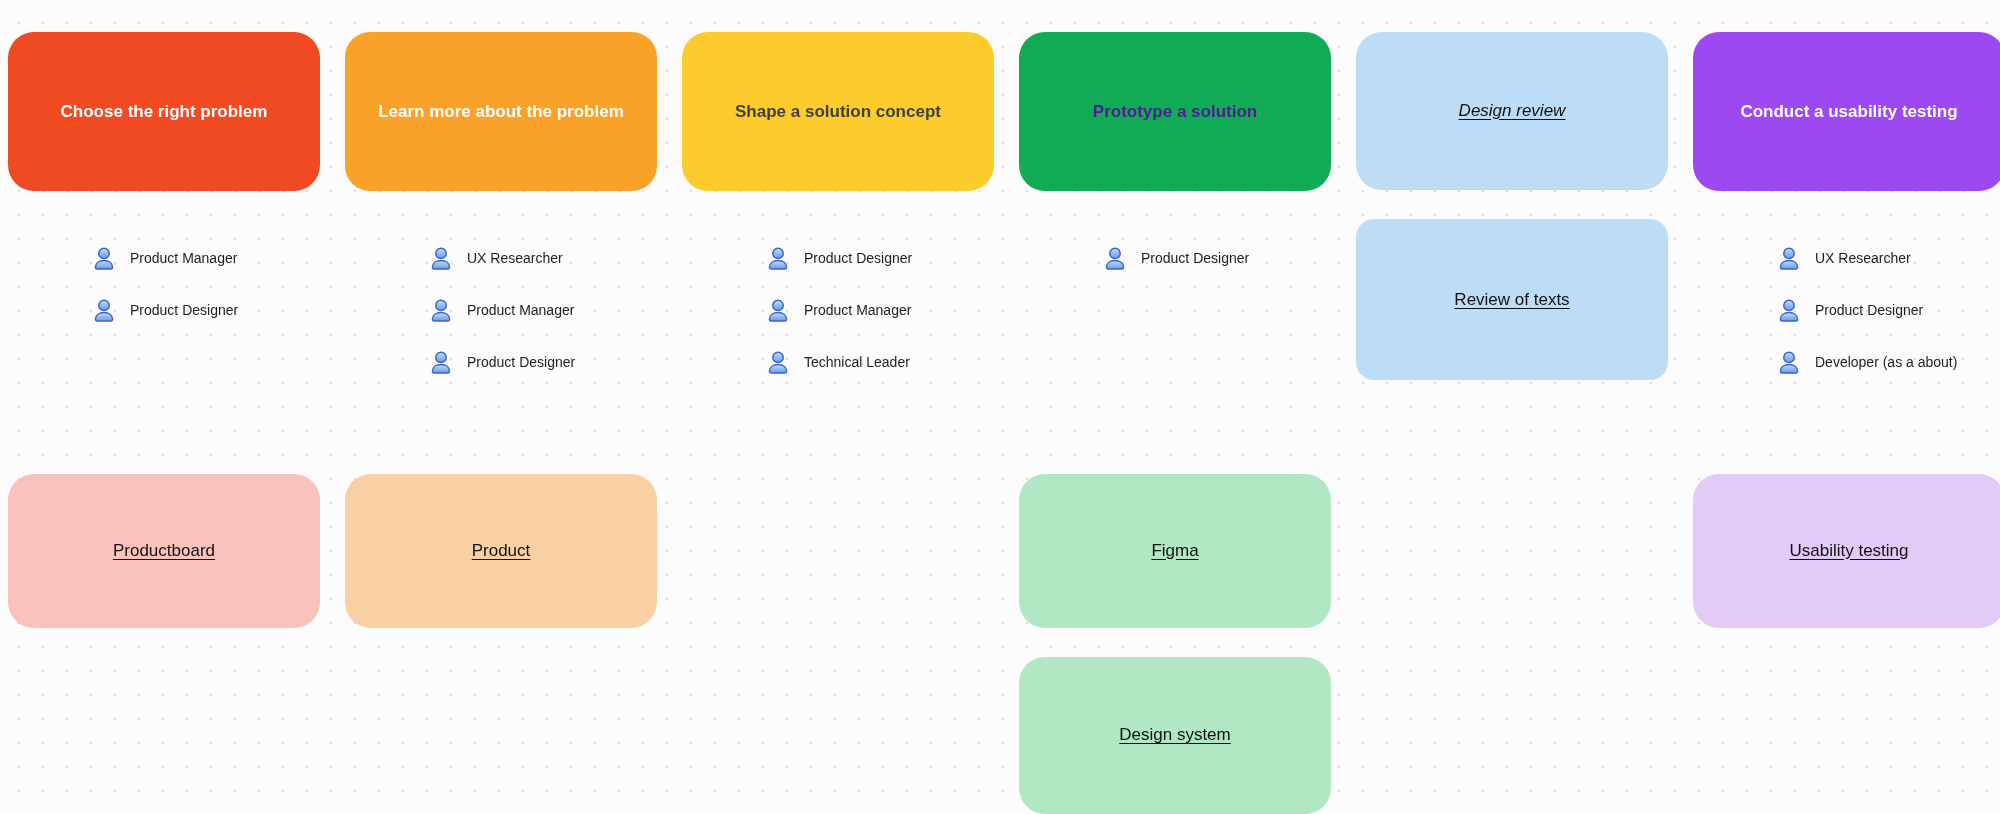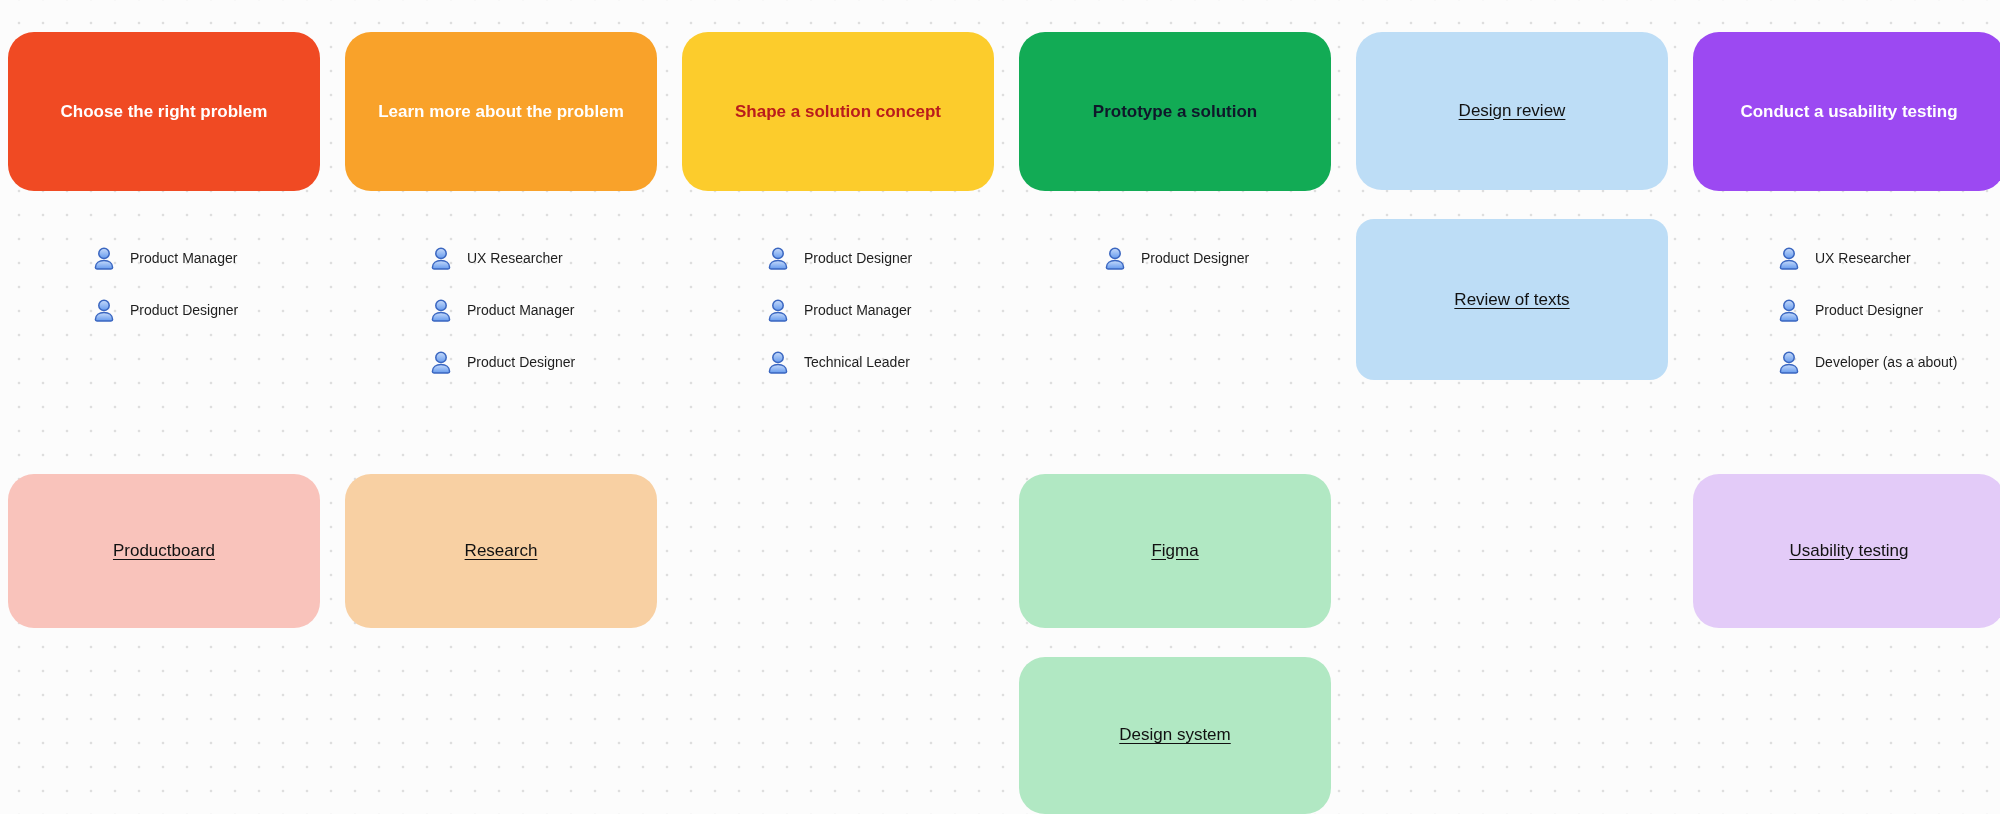--- a/index.html
+++ b/index.html
@@ -117,21 +117,21 @@
     </div>
     <div class="slot">
       <div class="bottom-card" style="background-color: rgb(249, 195, 187);">
         <span class="tool-link">Productboard</span>
       </div>
     </div>
     <div class="slot row2"></div>
   </div>
 
   <div class="col">
-    <div class="top-card" style="background-color: rgb(249, 162, 42); color: rgb(255, 255, 255);">
+    <div class="top-card" style="background-color: rgb(249, 162, 42); color: rgb(255, 255, 255); border-radius: 25px;">
       <span class="top-title">Learn more about the problem</span>
     </div>
     <div class="roles">
       <div class="role">
         <span class="person">
           <svg width="28" height="28" viewBox="0 0 28 28">
               <path d="M5.4 23.6c0-4.6 3.9-7 8.6-7s8.6 2.4 8.6 7c0 .9-.7 1.4-1.6 1.4H7c-.9 0-1.6-.5-1.6-1.4z" fill="url(#personGrad)" stroke="#3A66C0" stroke-width="1.5"></path>
               <circle cx="14" cy="9.4" r="5.2" fill="url(#personGrad)" stroke="#3A66C0" stroke-width="1.5"></circle>
             </svg>
         </span>
@@ -151,28 +151,28 @@
           <svg width="28" height="28" viewBox="0 0 28 28">
               <path d="M5.4 23.6c0-4.6 3.9-7 8.6-7s8.6 2.4 8.6 7c0 .9-.7 1.4-1.6 1.4H7c-.9 0-1.6-.5-1.6-1.4z" fill="url(#personGrad)" stroke="#3A66C0" stroke-width="1.5"></path>
               <circle cx="14" cy="9.4" r="5.2" fill="url(#personGrad)" stroke="#3A66C0" stroke-width="1.5"></circle>
             </svg>
         </span>
         <span class="role-label">Product Designer</span>
       </div>
     </div>
     <div class="slot">
       <div class="bottom-card" style="background-color: rgb(248, 208, 163);">
-        <span class="tool-link">Research</span>
-      </div>
-    </div>
-    <div class="slot row2"></div>
-  </div>
-
-  <div class="col">
-    <div class="top-card" style="background-color: rgb(252, 204, 44); color: #b91c1c;">
+        <span class="tool-link">Product</span>
+      </div>
+    </div>
+    <div class="slot row2"></div>
+  </div>
+
+  <div class="col">
+    <div class="top-card" style="background-color: rgb(252, 204, 44); color: #404040;">
       <span class="top-title">Shape a solution concept</span>
     </div>
     <div class="roles">
       <div class="role">
         <span class="person">
           <svg width="28" height="28" viewBox="0 0 28 28">
               <path d="M5.4 23.6c0-4.6 3.9-7 8.6-7s8.6 2.4 8.6 7c0 .9-.7 1.4-1.6 1.4H7c-.9 0-1.6-.5-1.6-1.4z" fill="url(#personGrad)" stroke="#3A66C0" stroke-width="1.5"></path>
               <circle cx="14" cy="9.4" r="5.2" fill="url(#personGrad)" stroke="#3A66C0" stroke-width="1.5"></circle>
             </svg>
         </span>
@@ -195,21 +195,21 @@
             </svg>
         </span>
         <span class="role-label">Technical Leader</span>
       </div>
     </div>
     <div class="slot"></div>
     <div class="slot row2"></div>
   </div>
 
   <div class="col">
-    <div class="top-card" style="background-color: rgb(18, 171, 85); color: #0f172a;">
+    <div class="top-card" style="background-color: rgb(18, 171, 85); color: #4c1d95;">
       <span class="top-title">Prototype a solution</span>
     </div>
     <div class="roles">
       <div class="role">
         <span class="person">
           <svg width="28" height="28" viewBox="0 0 28 28">
               <path d="M5.4 23.6c0-4.6 3.9-7 8.6-7s8.6 2.4 8.6 7c0 .9-.7 1.4-1.6 1.4H7c-.9 0-1.6-.5-1.6-1.4z" fill="url(#personGrad)" stroke="#3A66C0" stroke-width="1.5"></path>
               <circle cx="14" cy="9.4" r="5.2" fill="url(#personGrad)" stroke="#3A66C0" stroke-width="1.5"></circle>
             </svg>
         </span>
@@ -223,21 +223,21 @@
     </div>
     <div class="slot row2">
       <div class="bottom-card" style="background-color: rgb(177, 232, 195);">
         <span class="tool-link">Design system</span>
       </div>
     </div>
   </div>
 
   <div class="col">
     <div class="slot">
-      <div class="bottom-card" style="background-color: rgb(189, 221, 246);">
+      <div class="bottom-card" style="background-color: rgb(189, 221, 246); font-style: italic;">
         <span class="tool-link">Design review</span>
       </div>
     </div>
     <div class="slot row2">
       <div class="bottom-card" style="background-color: rgb(189, 221, 246); border-radius: 18px;">
         <span class="tool-link">Review of texts</span>
       </div>
     </div>
   </div>
 

